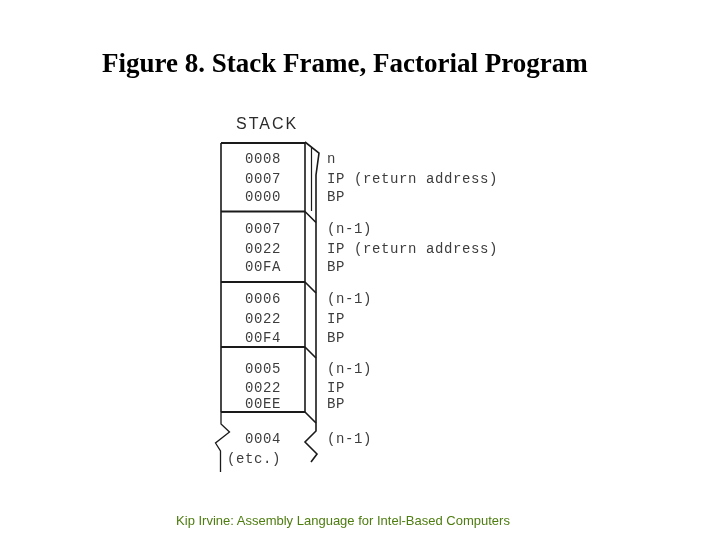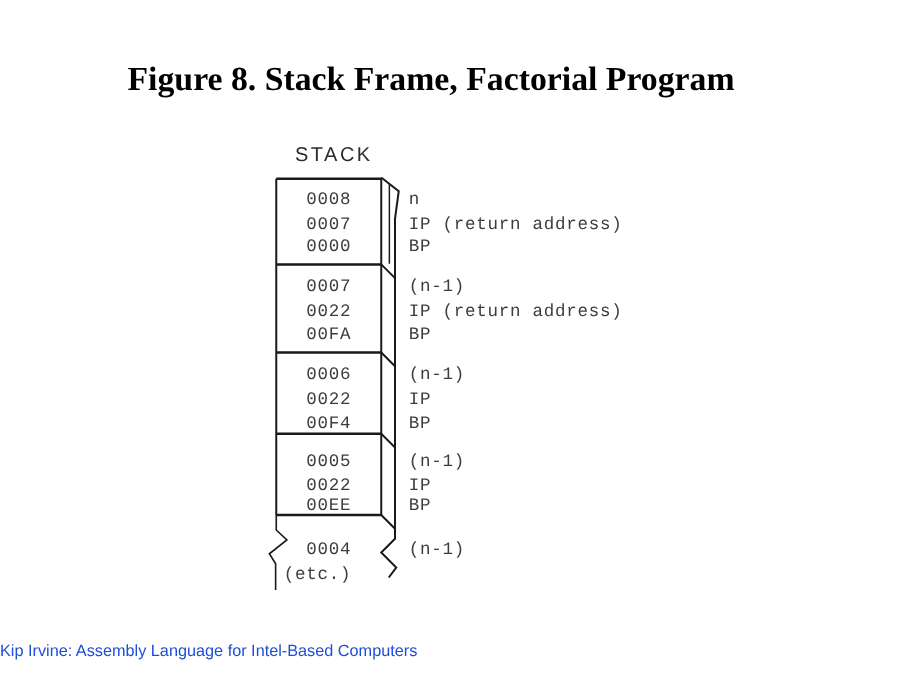--- a/index.html
+++ b/index.html
@@ -42,24 +42,24 @@
     font-family: "Liberation Mono", "DejaVu Sans Mono", monospace;
     font-size: 14px;
     letter-spacing: 0.6px;
     fill: #3d3d3d;
   }
   .ln { stroke: #1a1a1a; fill: none; }
   .slide-footer {
     position: absolute;
     left: 0; top: 513px;
     width: 686px;
-    text-align: left;
+    text-align: center;
     font-family: "Liberation Sans", sans-serif;
     font-size: 13px;
-    color: #1d4ed8;
+    color: #4d7c0f;
   }
 </style>
 </head>
 <body>
 
 <h1 class="slide-title">Figure 8. Stack Frame, Factorial Program</h1>
 
 <div class="diagram-wrap">
   <svg width="320" height="370" viewBox="0 0 320 370">
 

